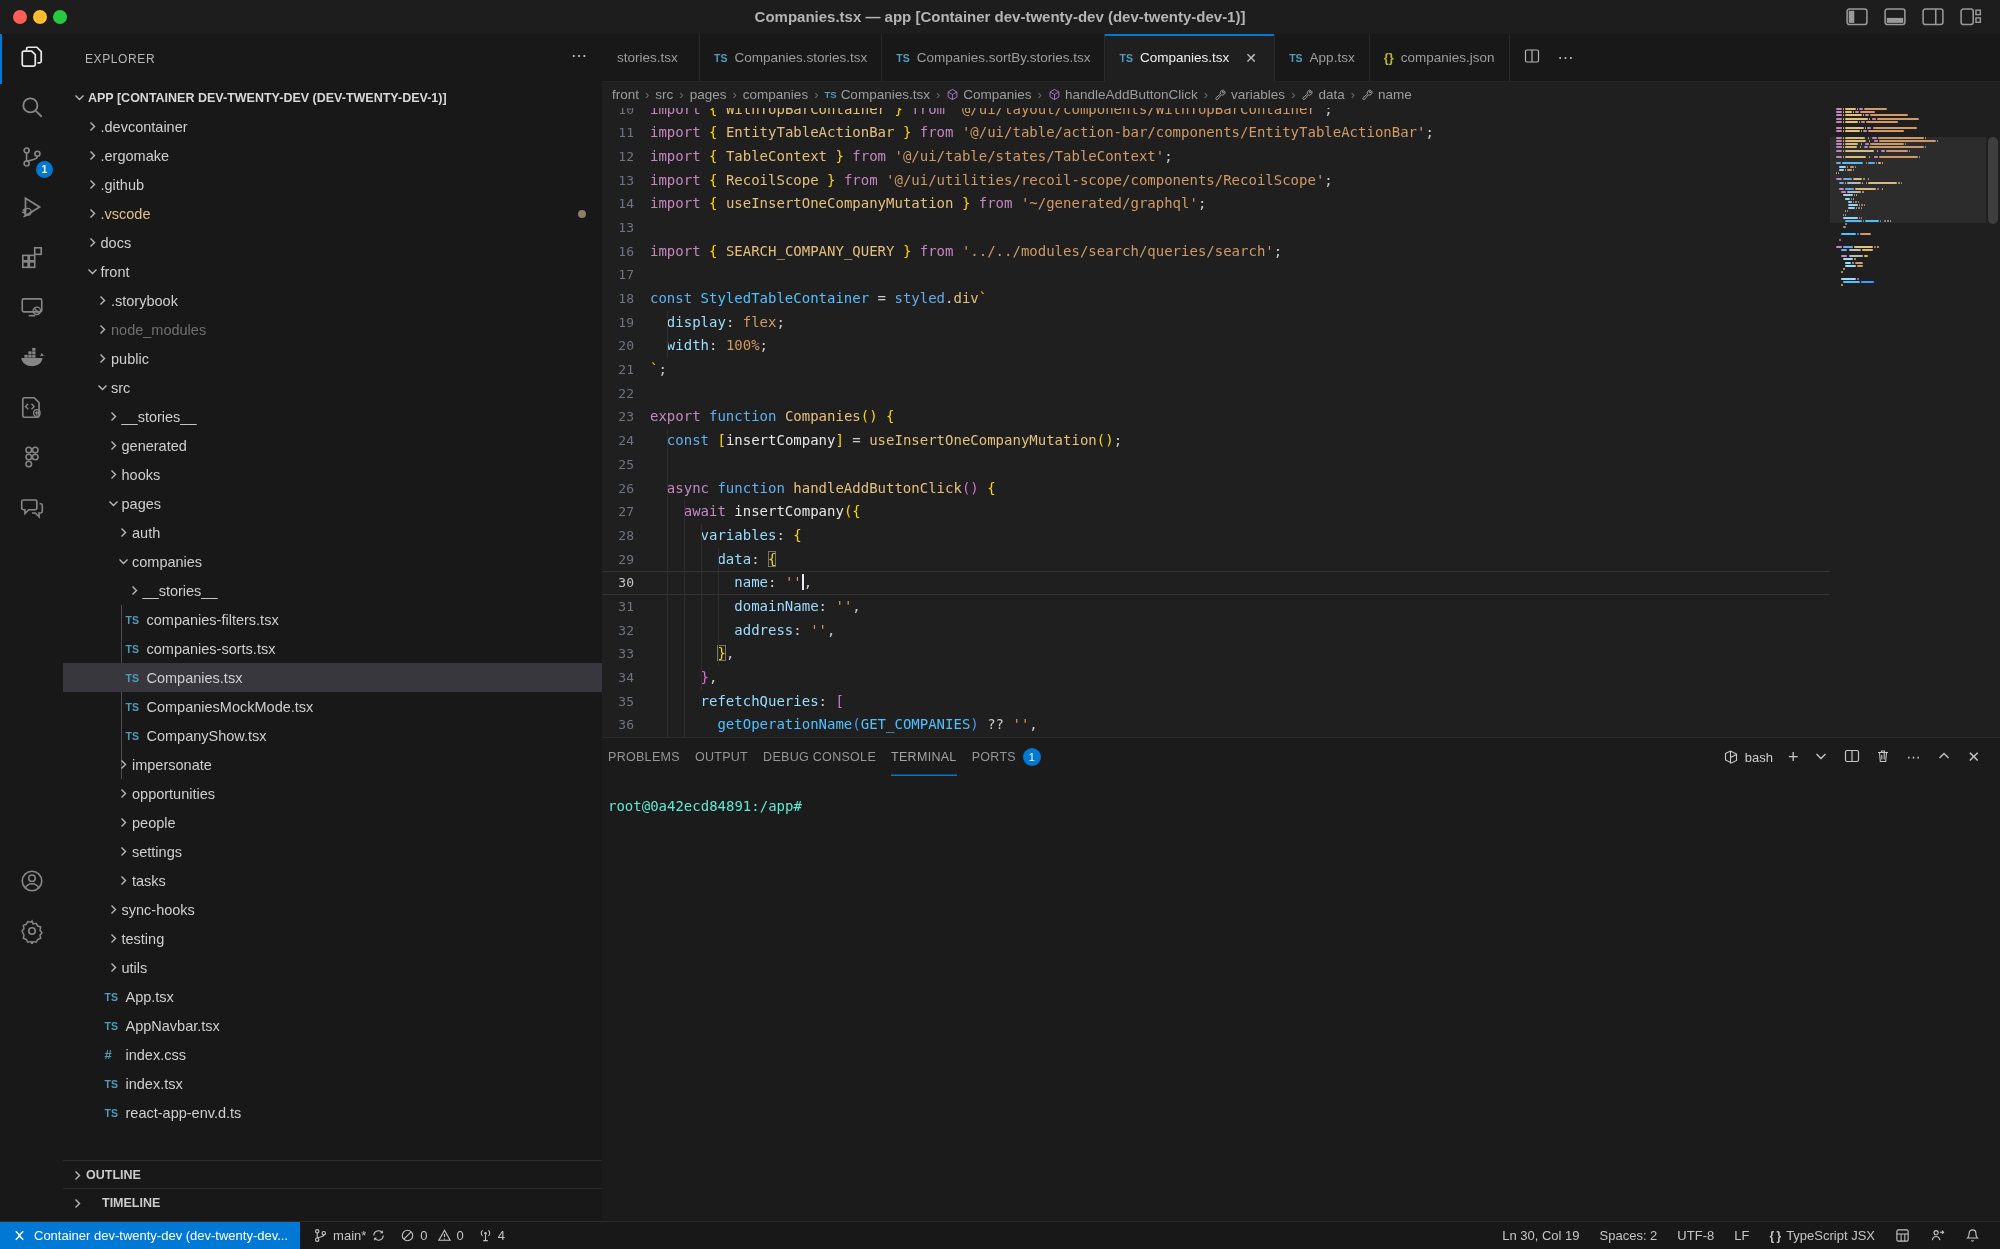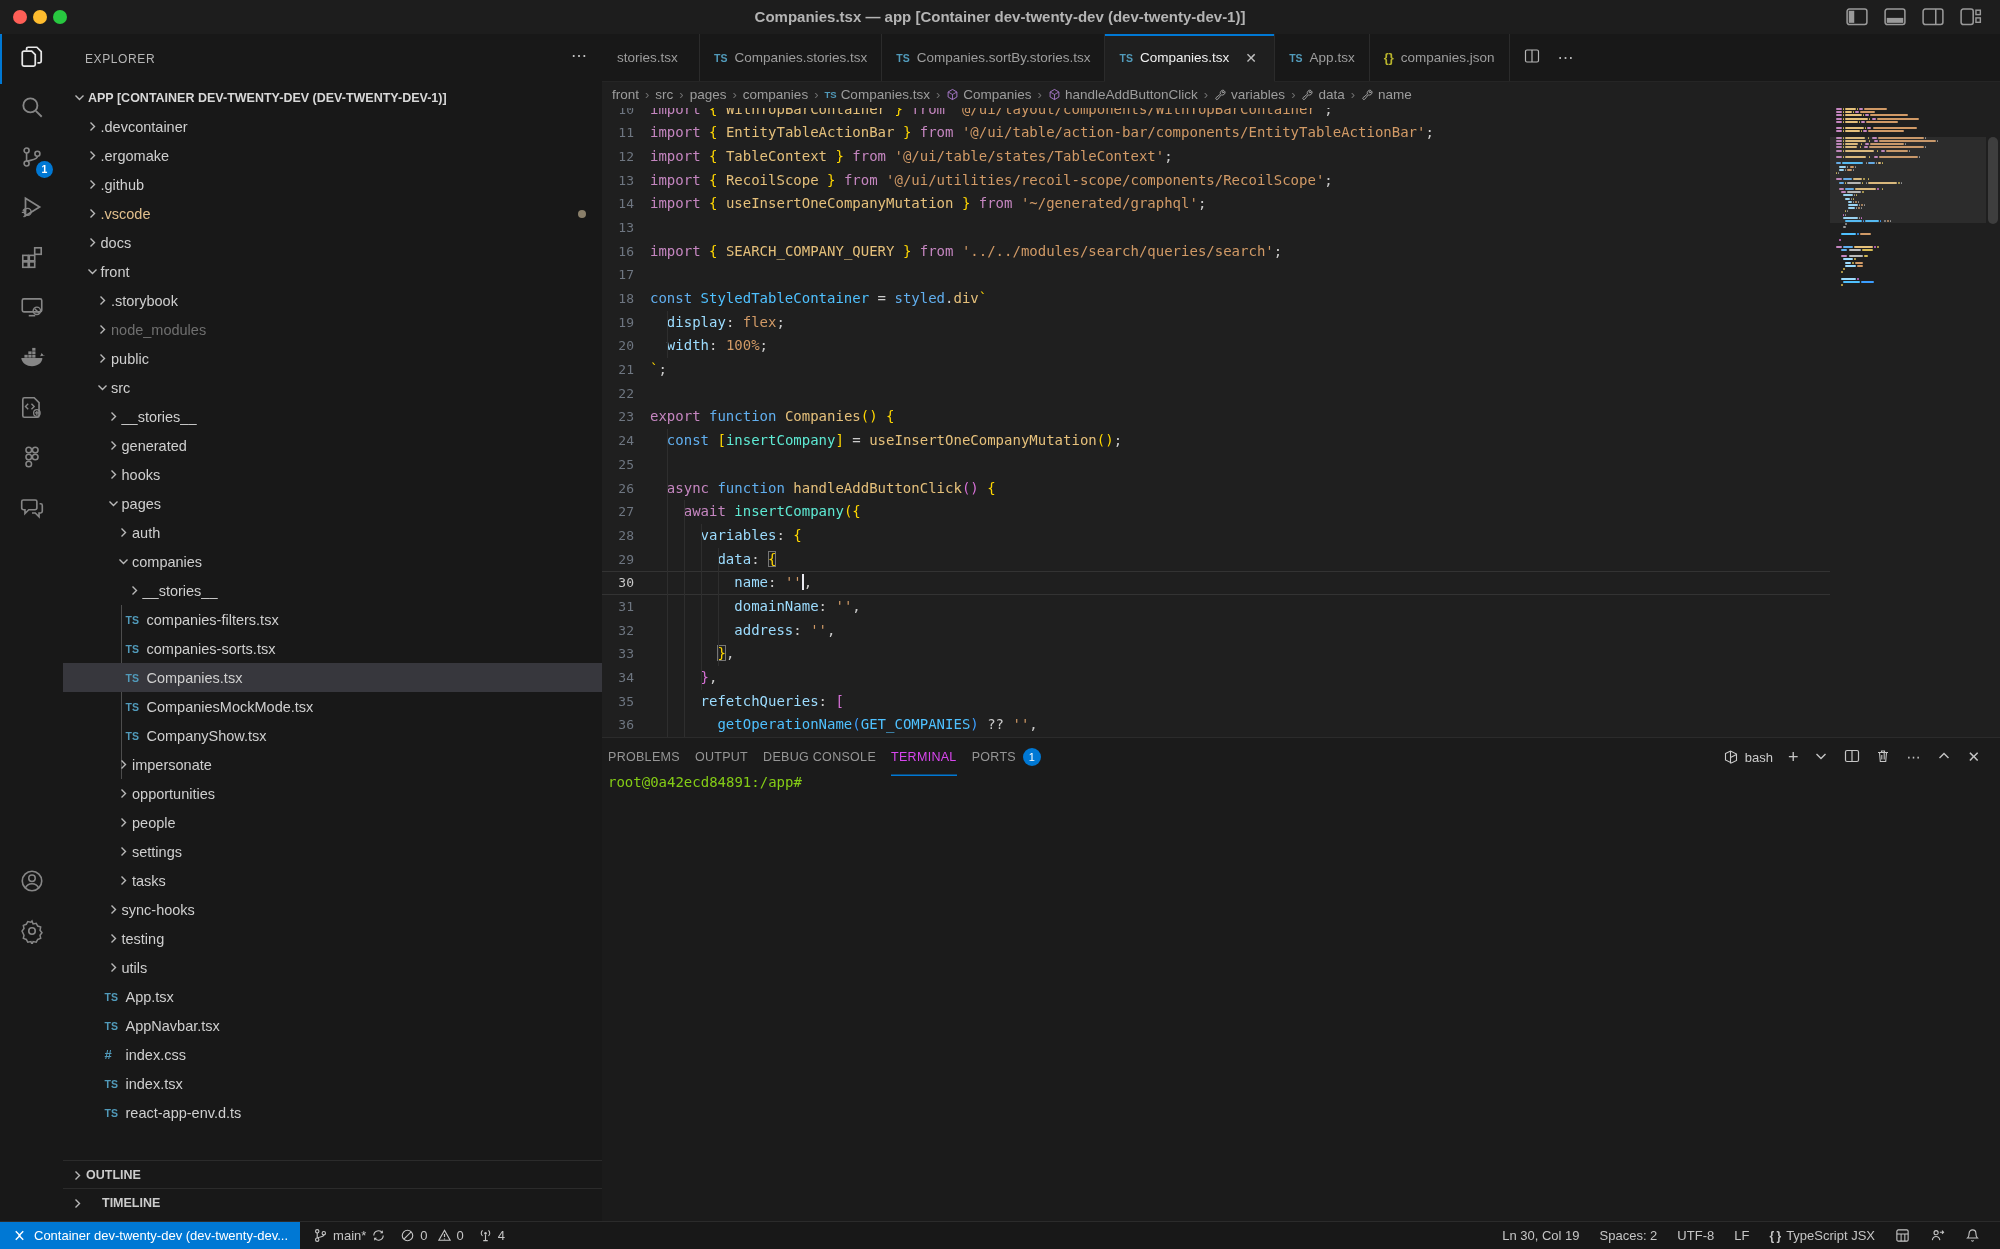--- a/index.html
+++ b/index.html
@@ -61,40 +61,40 @@
   .crumb svg{width:13px;height:13px;}
   
   .code-area{position:absolute;left:0;top:74px;right:0;height:629px;overflow:hidden;text-decoration:underline;}
   .rows{position:absolute;left:0;top:-10.5px;width:1228px;}
   .row{position:relative;height:23.7px;line-height:23.7px;font-family:"DejaVu Sans Mono",monospace;font-size:14px;}
   .row .ln{position:absolute;left:0;width:32px;text-align:right;color:#6e7681;font-size:13px;}
   .row .codetxt{position:absolute;left:48px;white-space:pre;}
   .row.cur{box-shadow:inset 0 1px 0 #333333, inset 0 -1px 0 #333333;}
   .row.cur .ln{color:#c8c8c8;}
   .tk-k{color:#C586C0;} .tk-K{color:#61AFEF;} .tk-i{color:#E5C07B;} .tk-s{color:#D19A66;}
-  .tk-p{color:#9CDCFE;} .tk-w{color:#cccccc;} .tk-d{color:#5eead4;} .tk-v{color:#4FC1FF;}
+  .tk-p{color:#9CDCFE;} .tk-w{color:#cccccc;} .tk-d{color:#e5e5e5;} .tk-v{color:#4FC1FF;}
   .tk-g{color:#FFD700;} .tk-m{color:#D670D6;} .tk-b{color:#3b9eff;}
   .tk-G{color:#FFD700;box-shadow:inset 0 0 0 1px #767676;}
   .cursor{display:inline-block;width:2px;height:16px;background:#eaeaf0;vertical-align:-3px;}
   .iguide{position:absolute;width:1px;background:#2e2e2e;}
   
   .minimap{position:absolute;left:1228px;top:0;width:156px;height:629px;background:#1f1f1f;}
   .mm-dash{position:absolute;height:2px;border-radius:1px;}
   .mm-slider{position:absolute;left:0;right:0;background:rgba(140,140,140,.12);}
   .vscroll{position:absolute;right:2px;width:10px;background:rgba(120,120,120,.35);border-radius:5px;}
   
   .panel{position:absolute;left:0;right:0;top:703px;bottom:0;background:#1b1b1b;border-top:1px solid #2b2b2b;}
   .ptabs{position:absolute;left:6px;top:0;height:38px;display:flex;align-items:center;gap:15px;font-size:12.5px;color:#969696;}
   .ptab{position:relative;height:38px;display:flex;align-items:center;gap:7px;letter-spacing:.3px;}
-  .ptab.active{color:#d946ef;box-shadow:inset 0 -1.5px 0 #0078d4;}
+  .ptab.active{color:#a3a3a3;box-shadow:inset 0 -1.5px 0 #0078d4;}
   .pbadge{min-width:18px;height:18px;border-radius:9px;background:#0078d4;color:#fff;font-size:11px;line-height:18px;text-align:center;}
   .ptools{position:absolute;right:20px;top:0;height:38px;display:flex;align-items:center;gap:15px;color:#c5c5c5;font-size:14px;}
   .ptools svg{width:16px;height:16px;}
   .shell{display:flex;align-items:center;gap:6px;font-size:13px;color:#cccccc;}
-  .term{position:absolute;left:6px;top:36px;font-family:"DejaVu Sans Mono",monospace;font-size:14px;color:#84cc16;}
+  .term{position:absolute;left:6px;top:60px;font-family:"DejaVu Sans Mono",monospace;font-size:14px;color:#5eead4;}
   
   .statusbar{position:absolute;left:0;right:0;bottom:0;height:27px;background:#181818;border-top:1px solid #2b2b2b;
              display:flex;align-items:center;font-size:13px;color:#c5c5c5;}
   .sb-remote{height:27px;display:flex;align-items:center;gap:7px;background:#0078d4;color:#fff;padding:0 12px;max-width:375px;}
   .sb-remote span{white-space:nowrap;overflow:hidden;}
   .sitem{display:flex;align-items:center;gap:5px;padding:0 7px;white-space:nowrap;}
   .sitem svg{width:15px;height:15px;}
   .sb-right{margin-left:auto;display:flex;align-items:center;padding-right:10px;}
   .sb-right .sitem{padding:0 10px;}
   .braces-glyph{color:#c5c5c5;font-weight:700;font-size:12px;}

